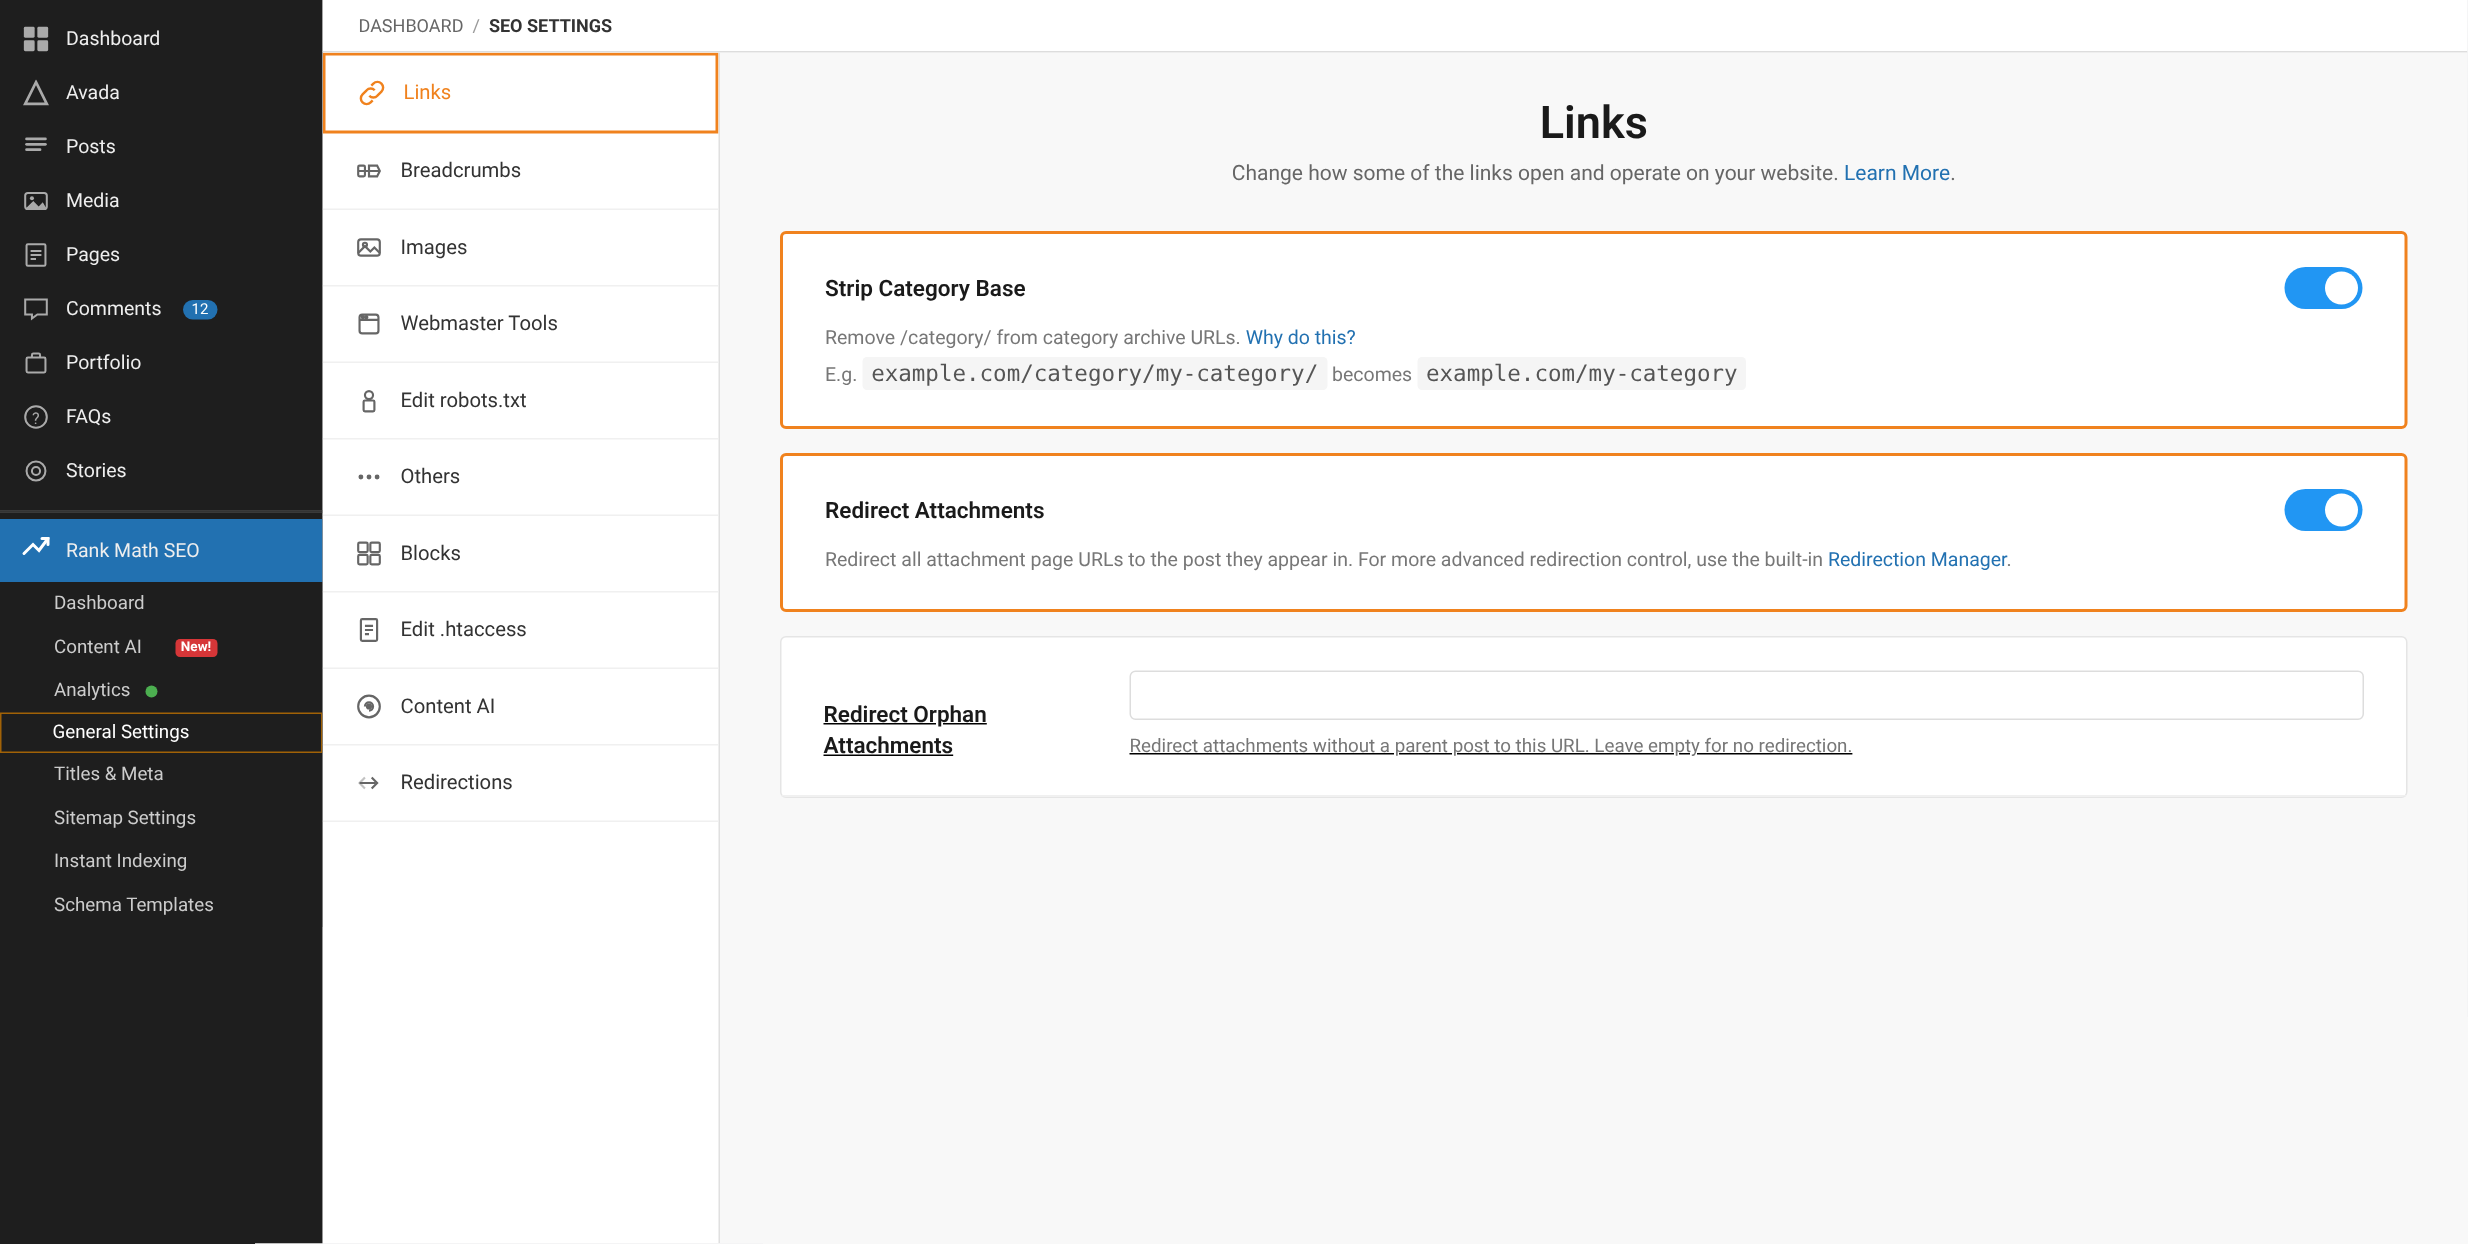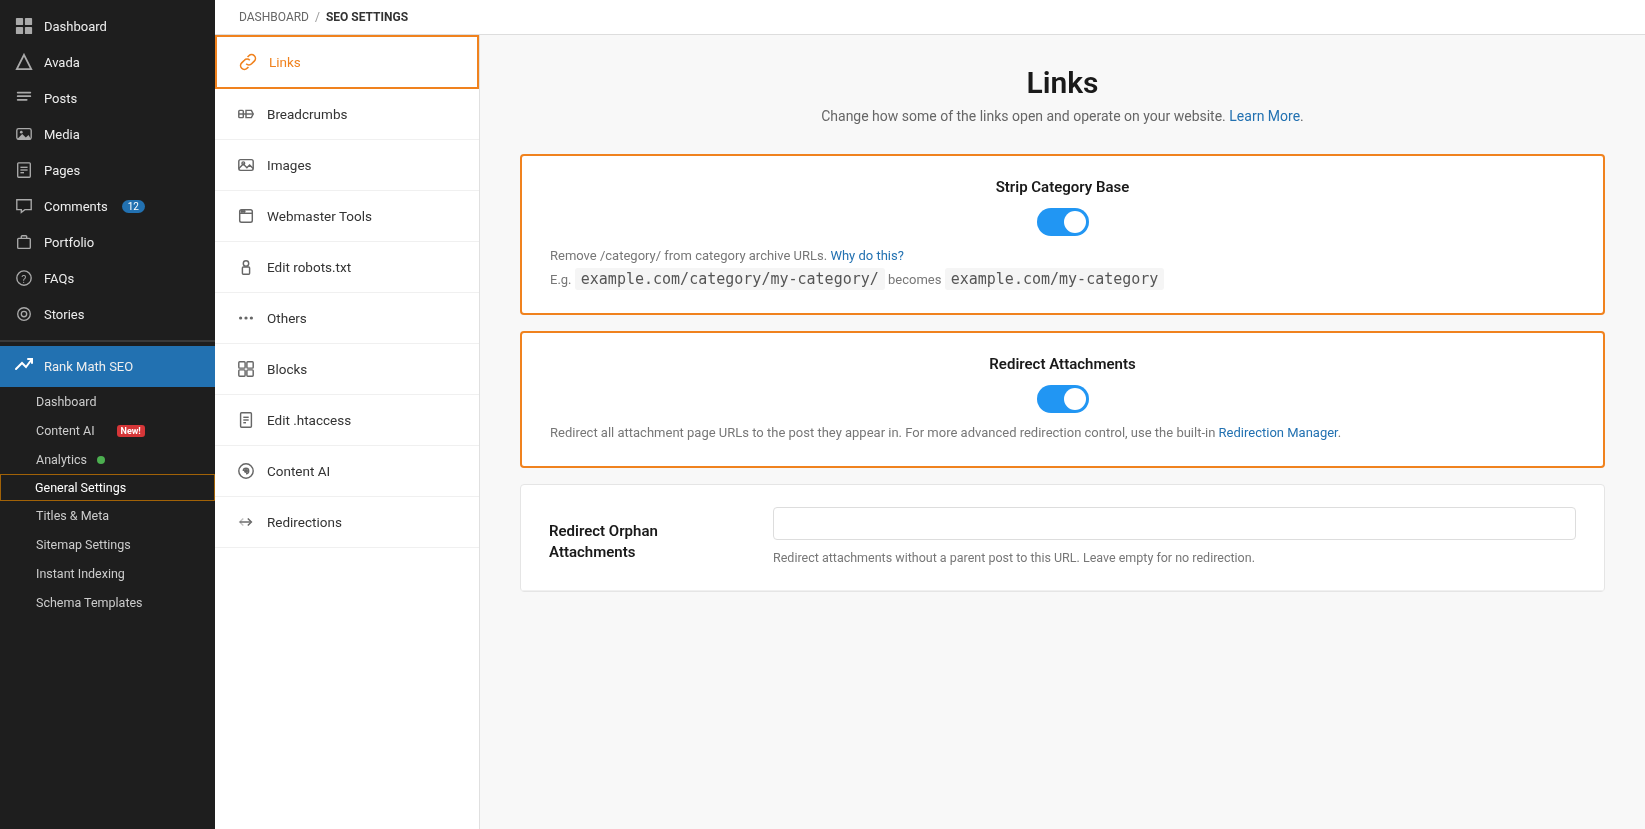--- a/index.html
+++ b/index.html
@@ -175,23 +175,22 @@
     }
     .setting-row {
       padding: 22px 28px;
       border-bottom: 1px solid #f0f0f0;
     }
     .setting-row:last-child { border-bottom: none; }
 
     .setting-top {
       display: flex;
       align-items: center;
-      gap: 12px;
+      gap: 1px;
       margin-bottom: 10px;
-      flex-direction: column;
     }
     .setting-label {
       font-size: 15px;
       font-weight: 600;
       color: #1a1a1a;
       flex: 1;
     }
     .toggle-wrapper {
       display: flex;
       align-items: center;
@@ -250,23 +249,23 @@
       border: 1px solid #ddd;
       border-radius: 4px;
       font-size: 13px;
       color: #333;
       background: #fff;
     }
 
     .redirect-orphan-row {
       padding: 22px 28px;
       display: flex;
-      align-items: center;
-      gap: 20px;
+      align-items: flex-end;
       border-bottom: 1px solid #f0f0f0;
+      text-decoration: underline;
     }
     .redirect-orphan-label {
       font-size: 15px;
       font-weight: 600;
       color: #1a1a1a;
       min-width: 160px;
       line-height: 1.4;
       padding-top: 10px;
     }
     .redirect-orphan-right {

